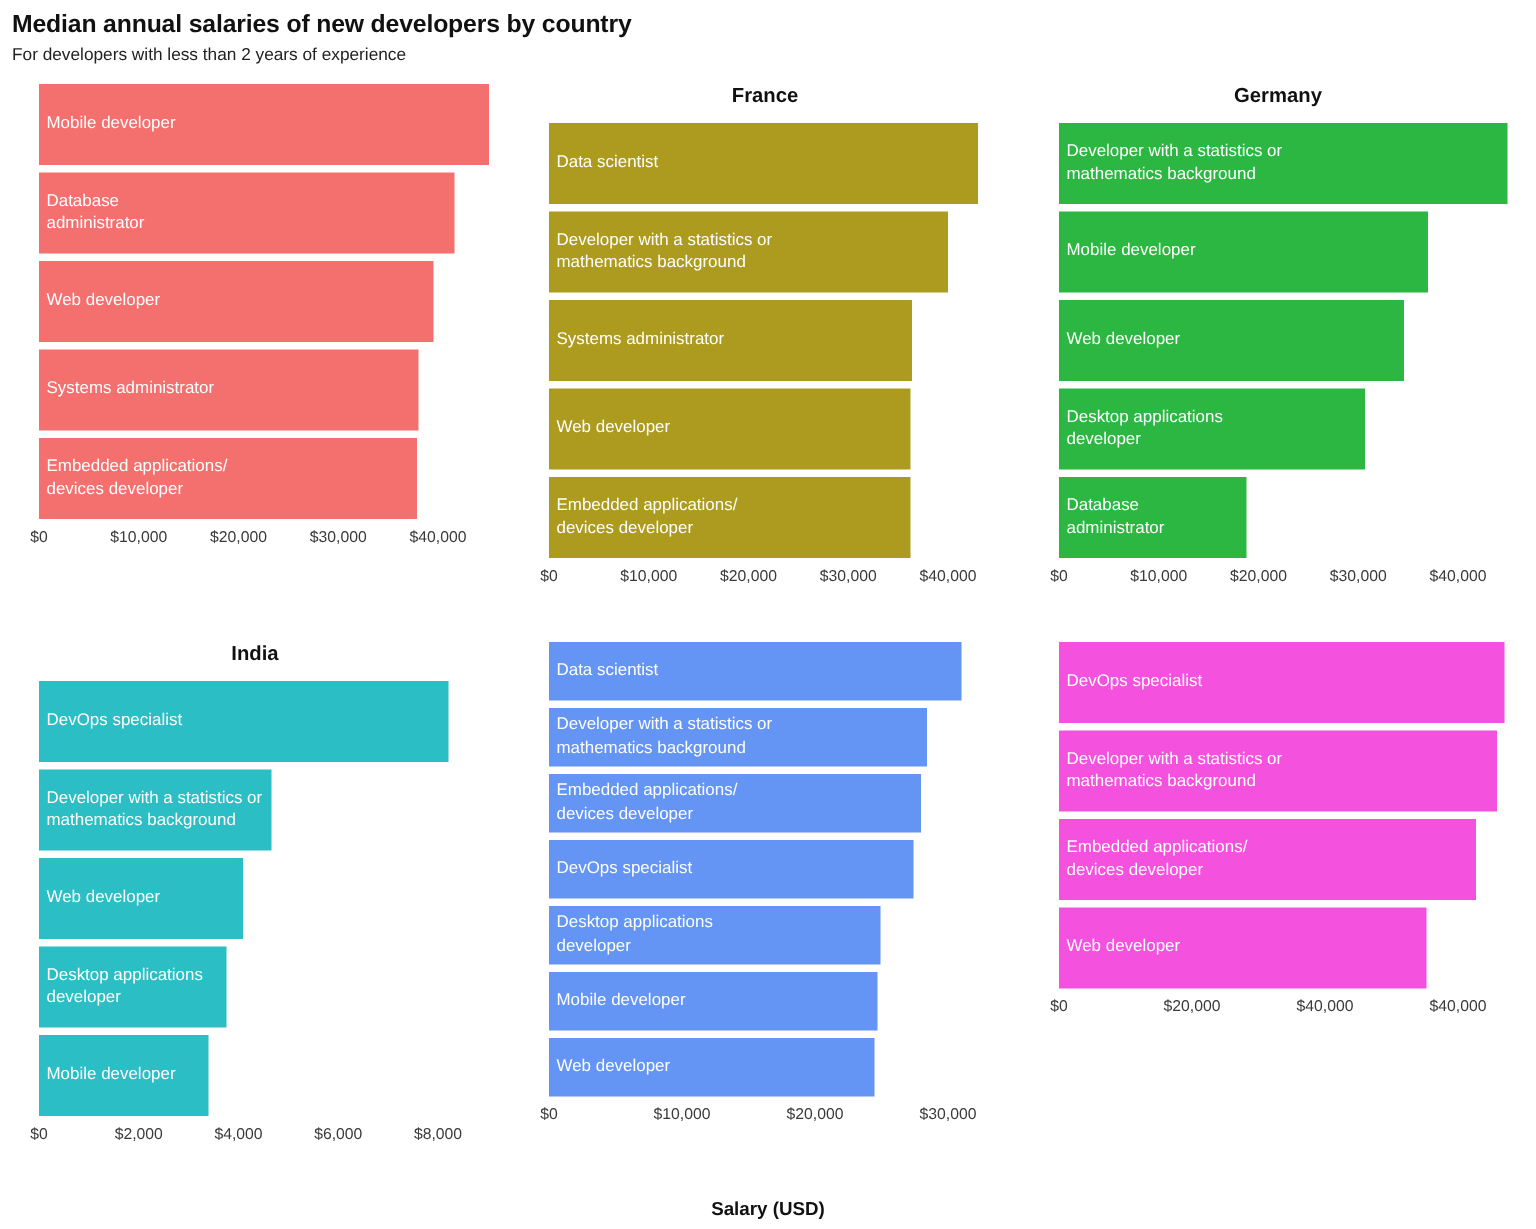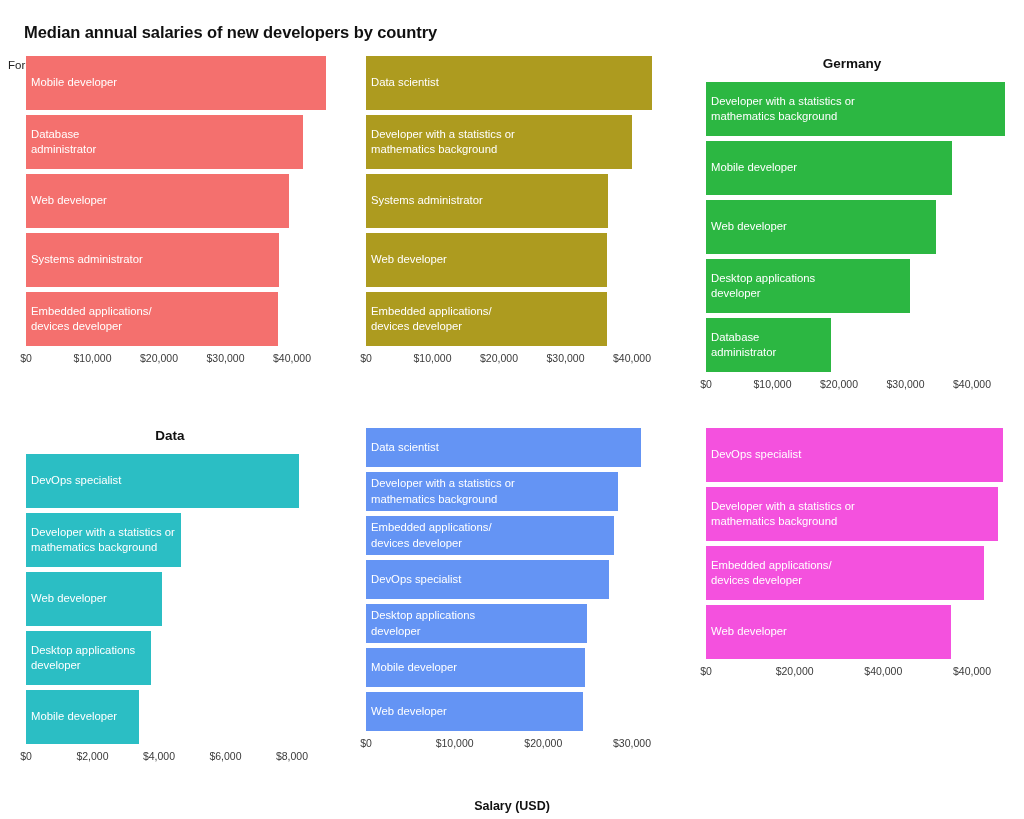--- a/index.html
+++ b/index.html
@@ -8,21 +8,21 @@
     background:#ffffff;
     font-family:"Liberation Sans", sans-serif;
     color:#1a1a1a;
     overflow:hidden;
   }
   .page{position:relative;width:1024px;height:819px;}
 
   .header{padding:6px 0 0 8px;}
   .chart-title{
     font-size:16.5px;font-weight:bold;color:#111111;
-    letter-spacing:-0.1px;line-height:20px;margin:16px;
+    letter-spacing:-0.1px;line-height:20px;margin:0;
   }
   .chart-subtitle{
     font-size:11.5px;font-weight:normal;color:#222222;
     line-height:15px;margin:4px 0 0 0;
   }
 
   .grid{
     position:absolute;top:56px;left:0;
     width:1024px;height:763px;
     display:grid;
@@ -121,20 +121,21 @@
           <div class="axis">
             <div class="tick" style="left: 0px;">$0</div>
             <div class="tick" style="left: 66.5px;">$10,000</div>
             <div class="tick" style="left: 133px;">$20,000</div>
             <div class="tick" style="left: 199.5px;">$30,000</div>
             <div class="tick" style="left: 266px;">$40,000</div>
           </div>
         </div>
       </div>
       <div class="facet">
+        <div class="facet-title">France</div>
         <div class="plot" style="padding-left: 26px; padding-right: 26px;">
           <div class="bars" style="gap: 5px;">
             <div class="bar-row" style="height: 54px;">
               <div class="bar" style="background: rgb(173, 155, 31); width: 285.95px;">
                 <div class="bar-label">Data scientist</div>
               </div>
             </div>
             <div class="bar-row" style="height: 54px;">
               <div class="bar" style="background: rgb(173, 155, 31); width: 266px;">
                 <div class="bar-label">Developer with a statistics or
@@ -203,21 +204,21 @@
           <div class="axis">
             <div class="tick" style="left: 0px;">$0</div>
             <div class="tick" style="left: 66.5px;">$10,000</div>
             <div class="tick" style="left: 133px;">$20,000</div>
             <div class="tick" style="left: 199.5px;">$30,000</div>
             <div class="tick" style="left: 266px;">$40,000</div>
           </div>
         </div>
       </div>
       <div class="facet">
-        <div class="facet-title">Data</div>
+        <div class="facet-title">India</div>
         <div class="plot" style="padding-left: 26px; padding-right: 26px;">
           <div class="bars" style="gap: 5px;">
             <div class="bar-row" style="height: 54px;">
               <div class="bar" style="background: rgb(43, 190, 196); width: 272.65px;">
                 <div class="bar-label">DevOps specialist</div>
               </div>
             </div>
             <div class="bar-row" style="height: 54px;">
               <div class="bar" style="background: rgb(43, 190, 196); width: 154.613px;">
                 <div class="bar-label">Developer with a statistics or

